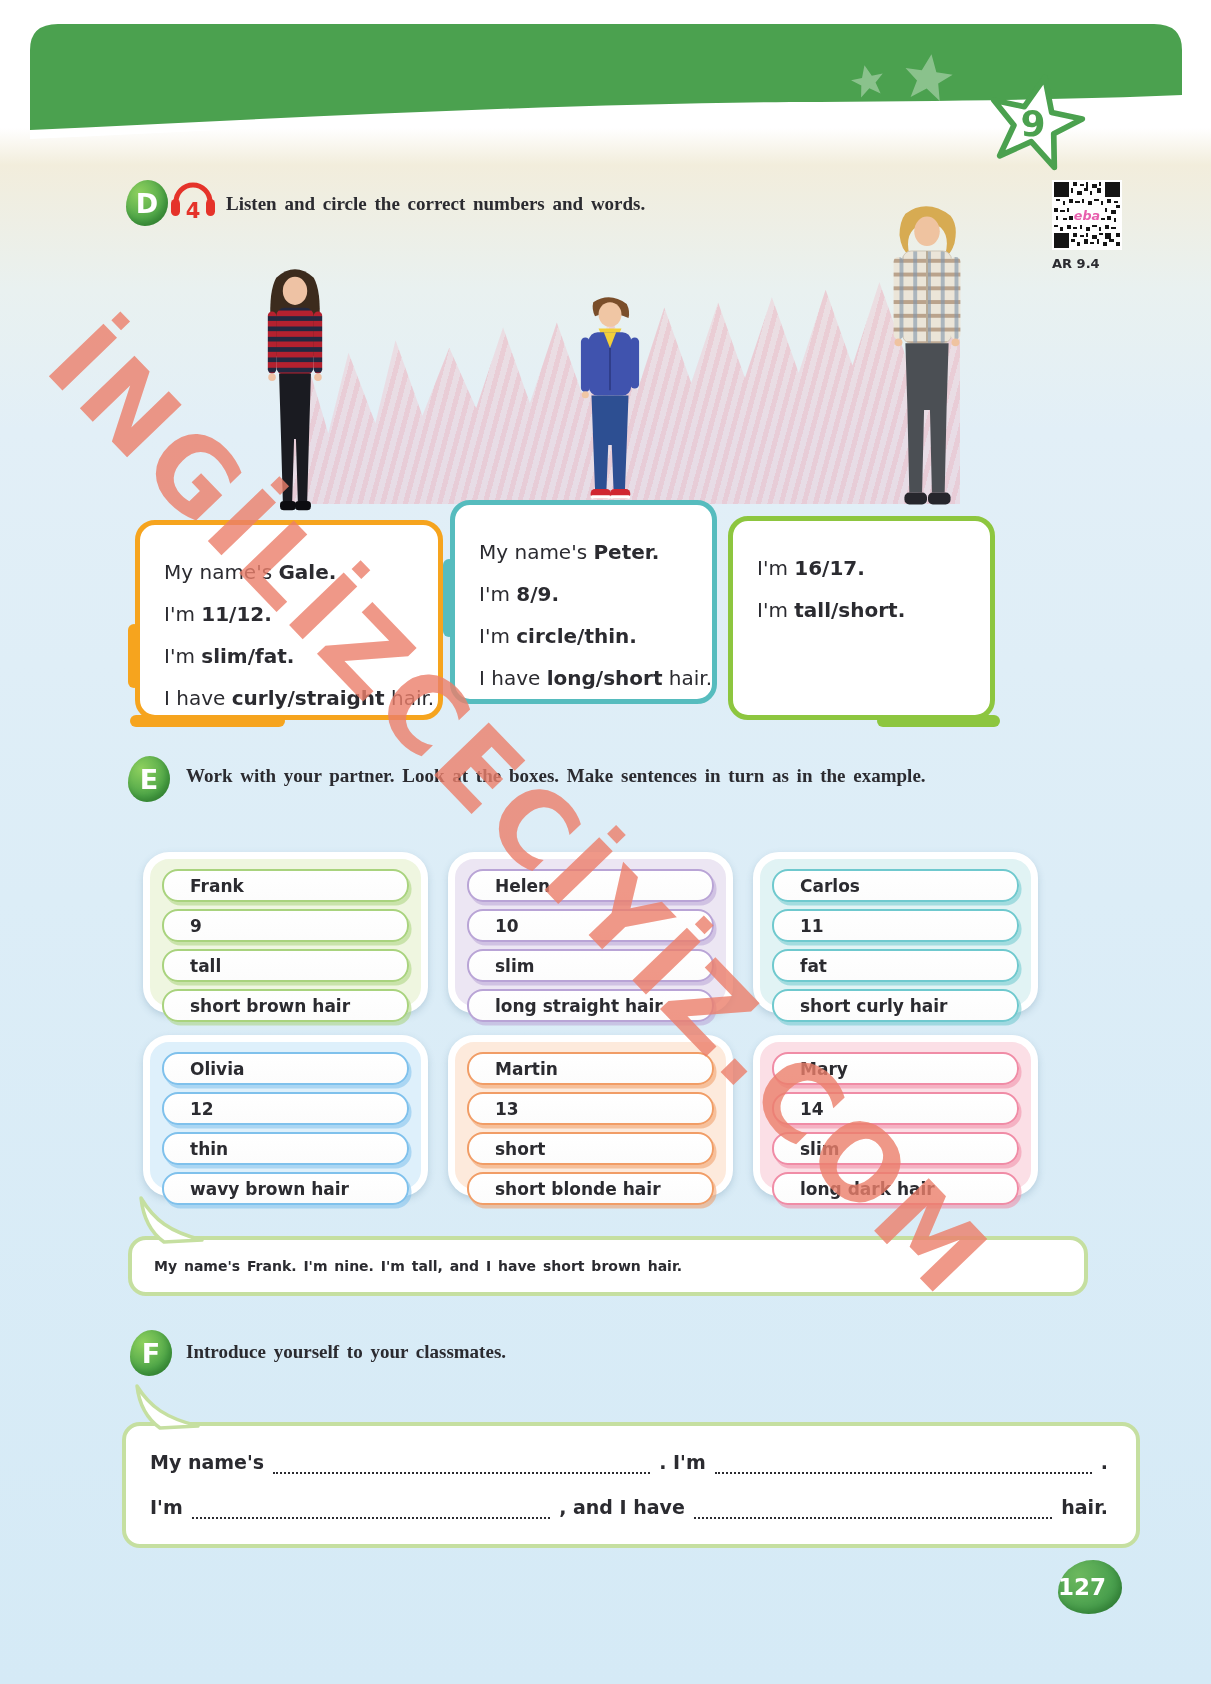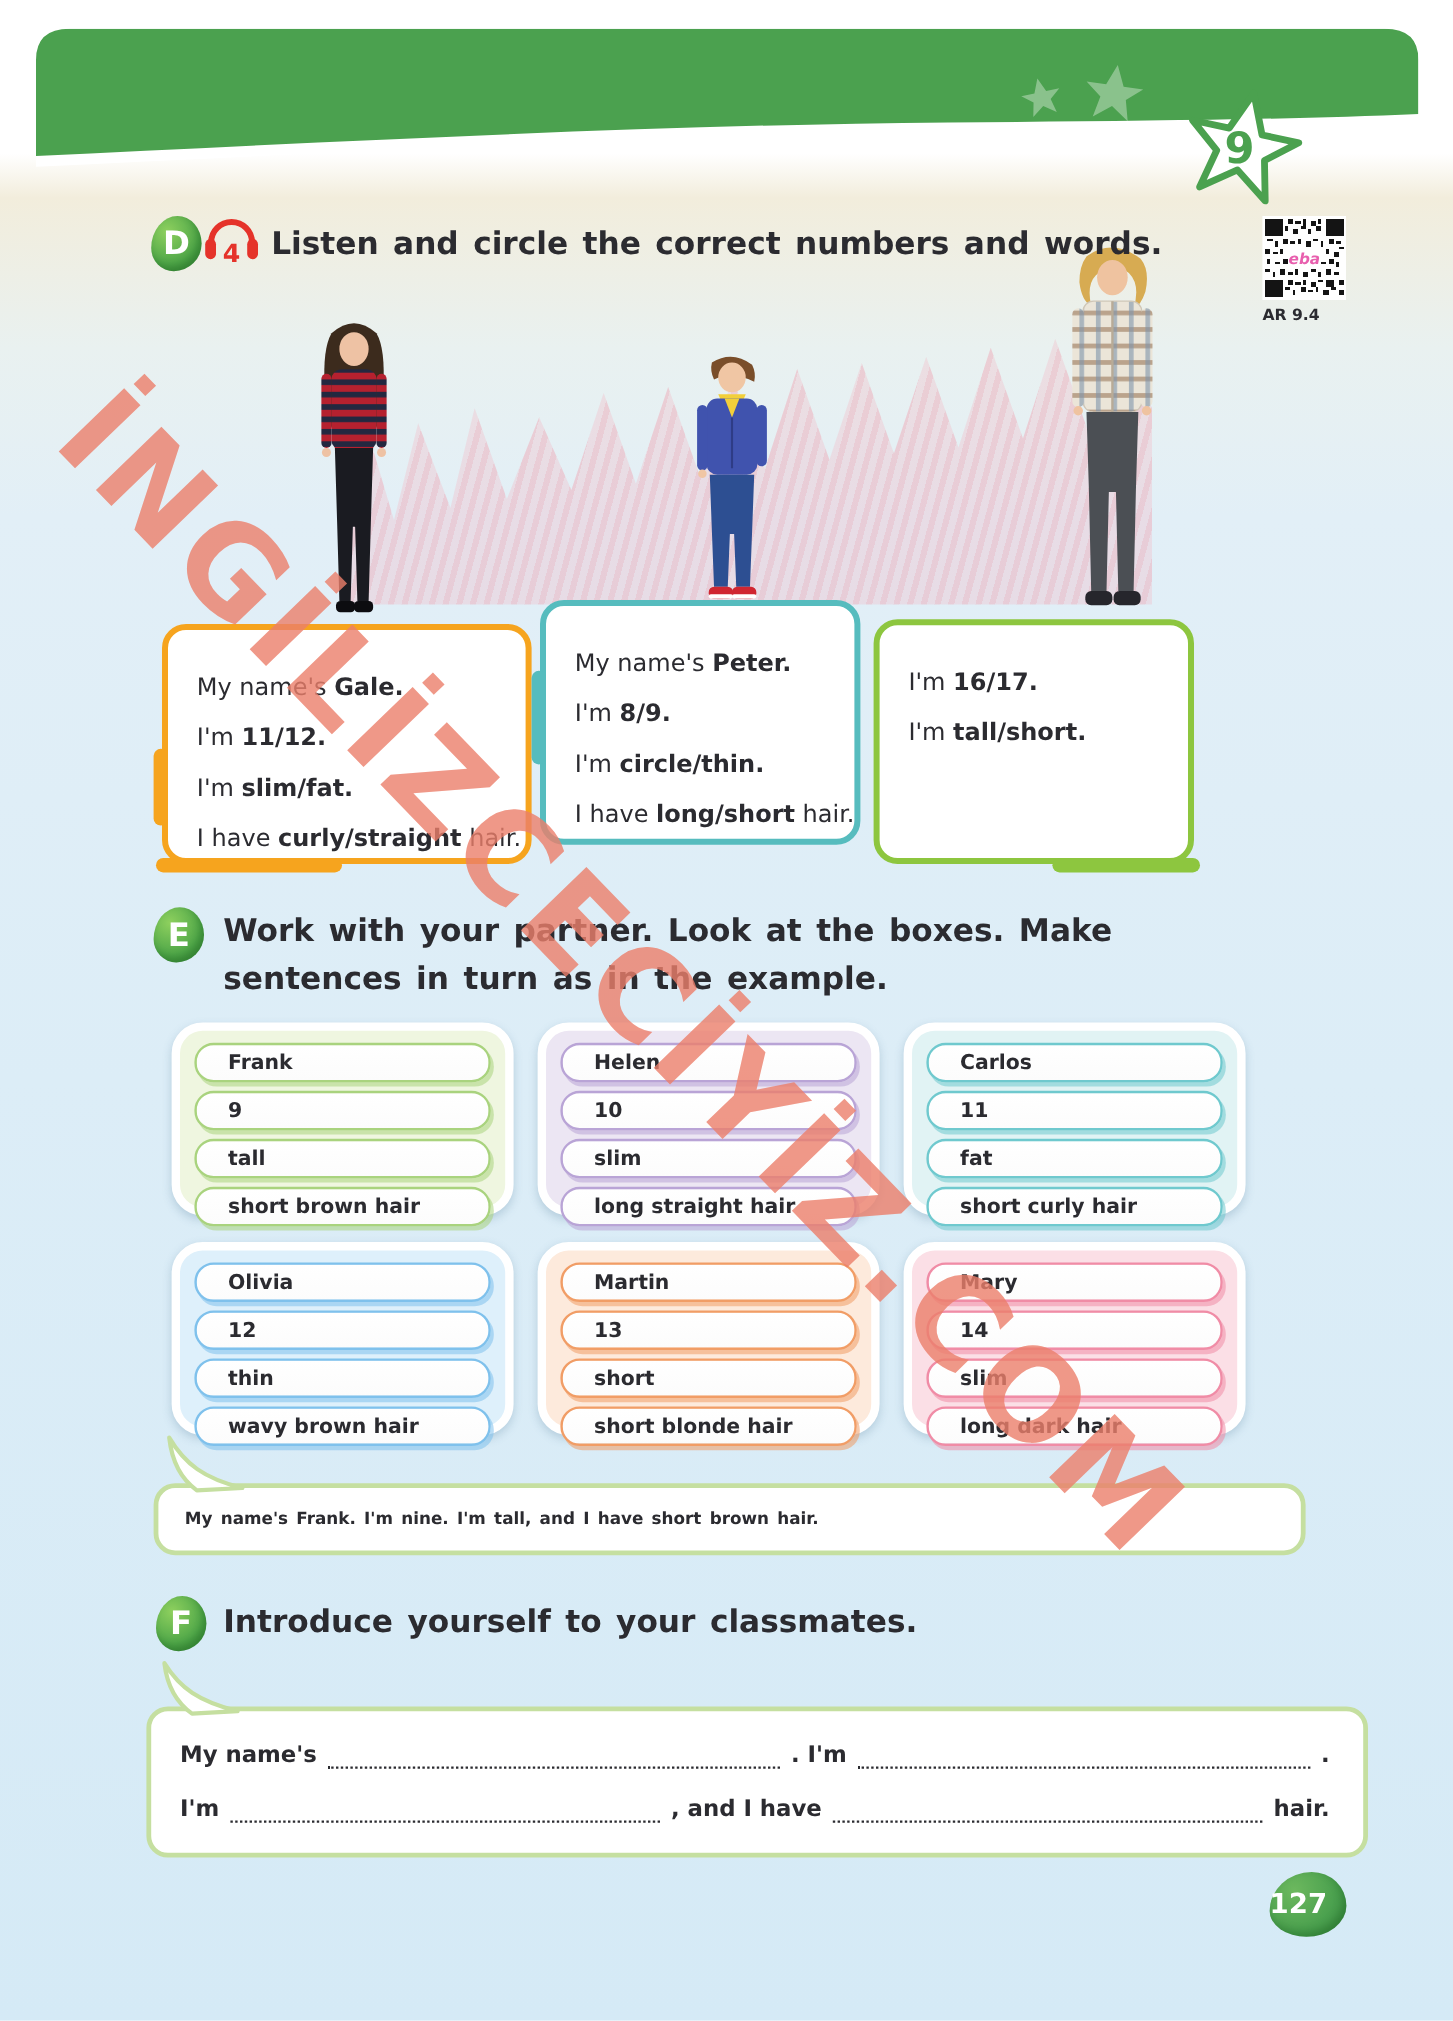--- a/index.html
+++ b/index.html
@@ -19,21 +19,21 @@
   }
   
   .pebble{
     position:absolute; width:42px; height:46px; z-index:6;
     background:radial-gradient(circle at 32% 28%,#8ed05e,#4ea648 62%,#3b8f3f);
     border-radius:52% 48% 55% 45%/58% 50% 50% 42%;
     box-shadow:inset -3px -4px 6px rgba(0,60,0,.25);
     color:#fff; font-weight:bold; font-size:27px;
     display:flex; align-items:center; justify-content:center;
   }
-  .instruction{position:absolute; z-index:6; font-size:26px; font-weight:bold; word-spacing:3px; line-height:40px;}
+  .instruction{position:absolute; z-index:6; font-size:19px; font-weight:bold; word-spacing:3px; line-height:40px;font-family:Liberation Serif, serif;}
   
   .qr{position:absolute; left:1052px; top:180px; z-index:6;}
   .ar-label{position:absolute; left:1052px; top:256px; width:70px; text-align:left; font-size:13px; font-weight:bold; z-index:6;}
   
   .scribble{
     position:absolute; left:288px; top:252px; width:672px; height:252px; z-index:3;
     background:
       repeating-linear-gradient(105deg, rgba(232,150,165,.30) 0 5px, rgba(232,150,165,.10) 5px 11px),
       rgba(244,210,218,.35);
     clip-path:polygon(0 100%,0 70%,3% 45%,6% 72%,9% 40%,13% 68%,16% 35%,20% 65%,24% 38%,28% 62%,32% 30%,36% 60%,40% 28%,44% 58%,48% 25%,52% 55%,56% 22%,60% 52%,64% 20%,68% 50%,72% 18%,76% 48%,80% 15%,84% 45%,88% 12%,92% 42%,96% 10%,100% 35%,100% 100%);

